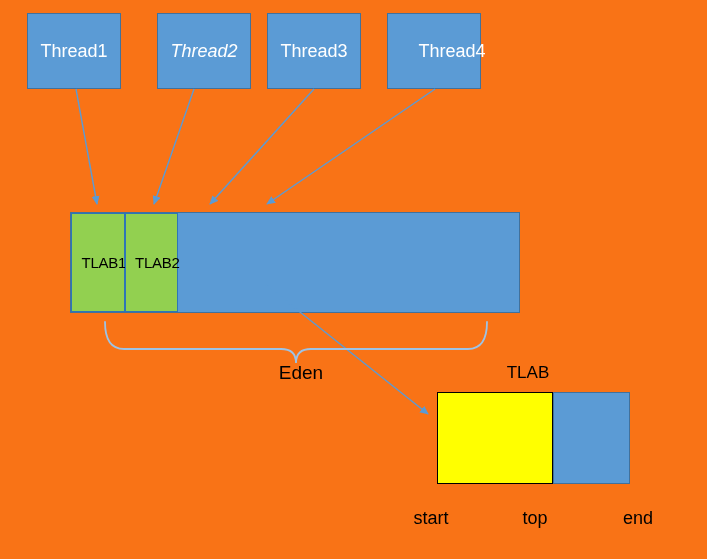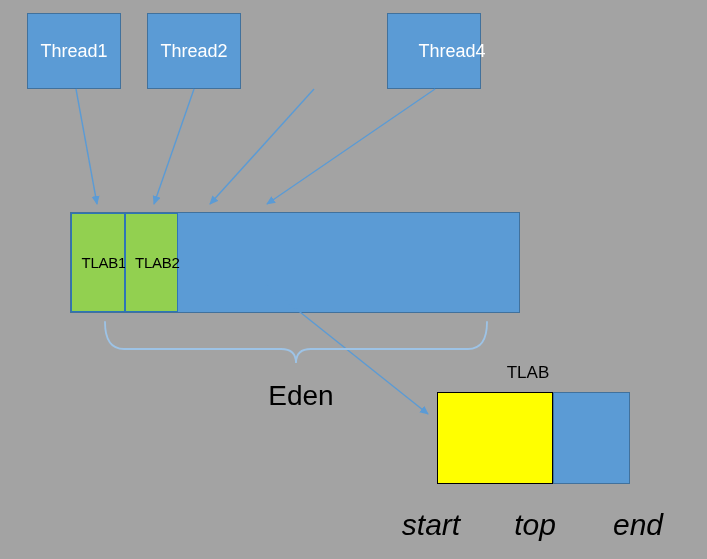--- a/index.html
+++ b/index.html
@@ -1,35 +1,35 @@
 <!DOCTYPE html>
 <html><head>
 <meta charset="utf-8">
 <style>
   html,body{margin:0;padding:0;background:#ffffff;}
   #canvas{
     position:relative;
     width:707px;height:559px;
-    background:#a3a3a3;
+    background:#f97316;
     font-family:"Liberation Sans", sans-serif;
     overflow:hidden;
   }
   
   .thread-box{
     position:absolute;
     top:13px;height:76px;width:94px;
     box-sizing:border-box;
     background:#5B9BD5;
     border:1px solid #41719C;
     color:#ffffff;
     font-size:18px;
     display:flex;align-items:center;justify-content:center;
   }
   #thread1{left:27px;}
-  #thread2{left:147px;}
+  #thread2{left:157px;font-style:italic;}
   #thread3{left:267px;}
   #thread4{left:387px;padding-left:36px;}
   
   .eden-rect{
     position:absolute;
     left:70px;top:212px;width:450px;height:101px;
     box-sizing:border-box;
     background:#5B9BD5;
     border:1.5px solid #41719C;
     display:flex;flex-direction:row;
@@ -41,23 +41,23 @@
     border:1.5px solid #2E75B6;
     color:#000000;
     font-size:15px;
     display:flex;align-items:center;justify-content:center;
     letter-spacing:-0.3px;
     padding-left:12px;
   }
   
   .eden-label{
     position:absolute;
-    left:301px;top:380px;
+    left:301px;top:362px;
     transform:translateX(-50%);
-    font-size:28px;color:#000000;
+    font-size:19px;color:#000000;
   }
   .tlab-title{
     position:absolute;
     left:528px;top:363px;
     transform:translateX(-50%);
     font-size:17px;color:#000000;
   }
   
   .detail-used{
     position:absolute;
@@ -72,21 +72,21 @@
     left:553px;top:392px;width:77px;height:92px;
     box-sizing:border-box;
     background:#5B9BD5;
     border:1.5px solid #41719C;
     z-index:1;
   }
   .ptr-label{
     position:absolute;
     top:508px;
     transform:translateX(-50%);
-    font-size:30px;color:#000000;font-style:italic;
+    font-size:18px;color:#000000;
   }
   #ptr-start{left:431px;}
   #ptr-top{left:535px;}
   #ptr-end{left:638px;}
   
   #connectors{
     position:absolute;left:0;top:0;width:707px;height:559px;
     pointer-events:none;
     z-index:5;
   }
@@ -96,20 +96,23 @@
 </head>
 <body>
 
 <div id="canvas">
 
   <div class="thread-box" id="thread1">
     <span>Thread1</span>
   </div>
   <div class="thread-box" id="thread2">
     <span>Thread2</span>
+  </div>
+  <div class="thread-box" id="thread3">
+    <span>Thread3</span>
   </div>
   <div class="thread-box" id="thread4">
     <span>Thread4</span>
   </div>
 
   <div class="eden-rect">
     <div class="tlab-cell">
       <span>TLAB1</span>
     </div>
     <div class="tlab-cell">

